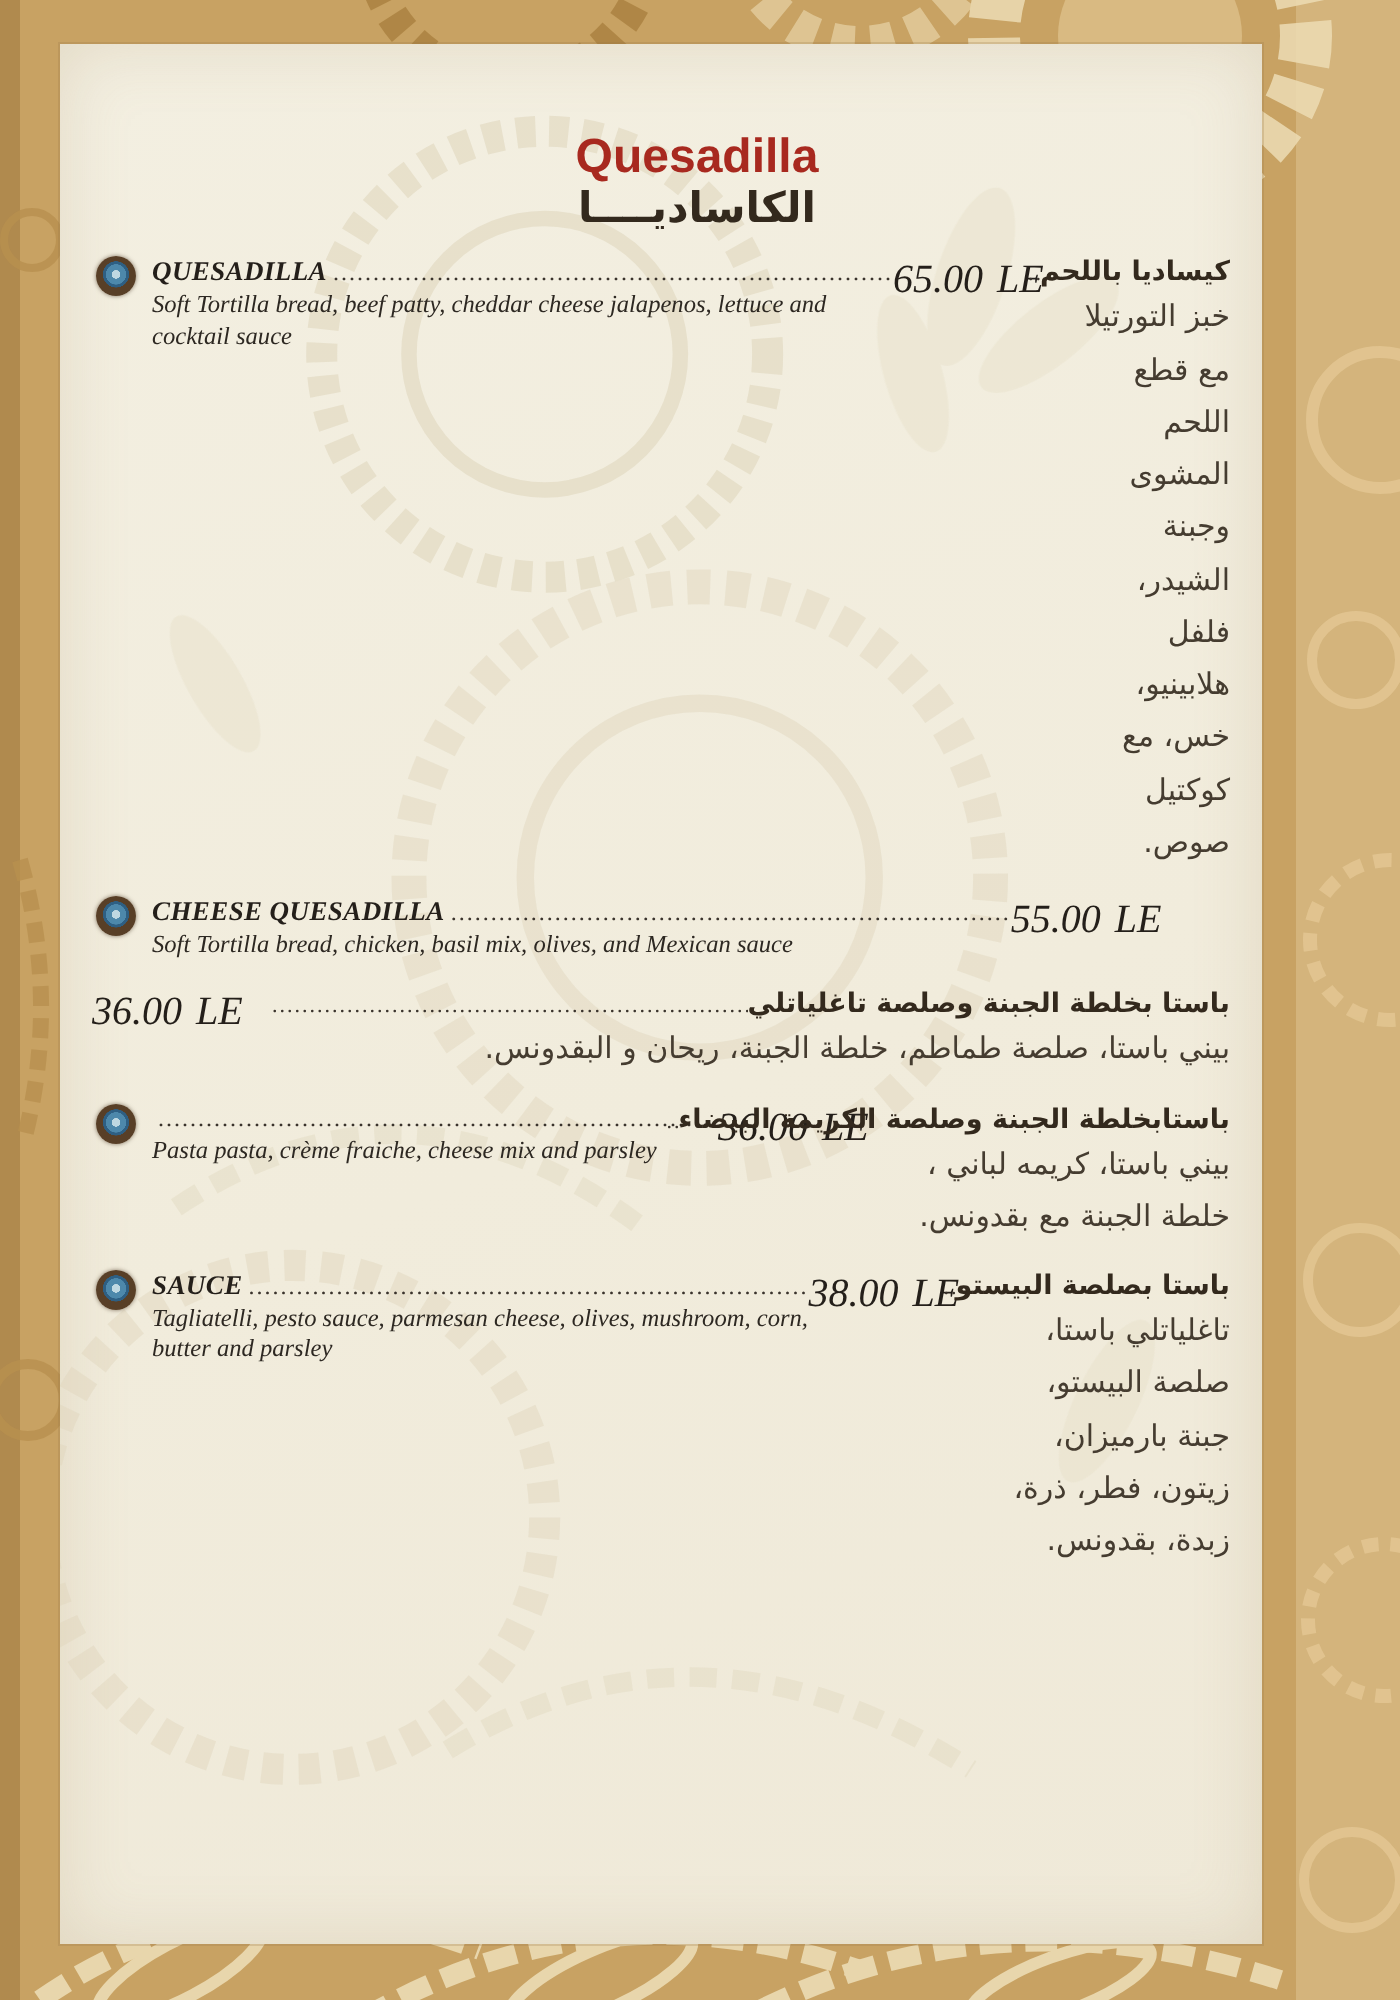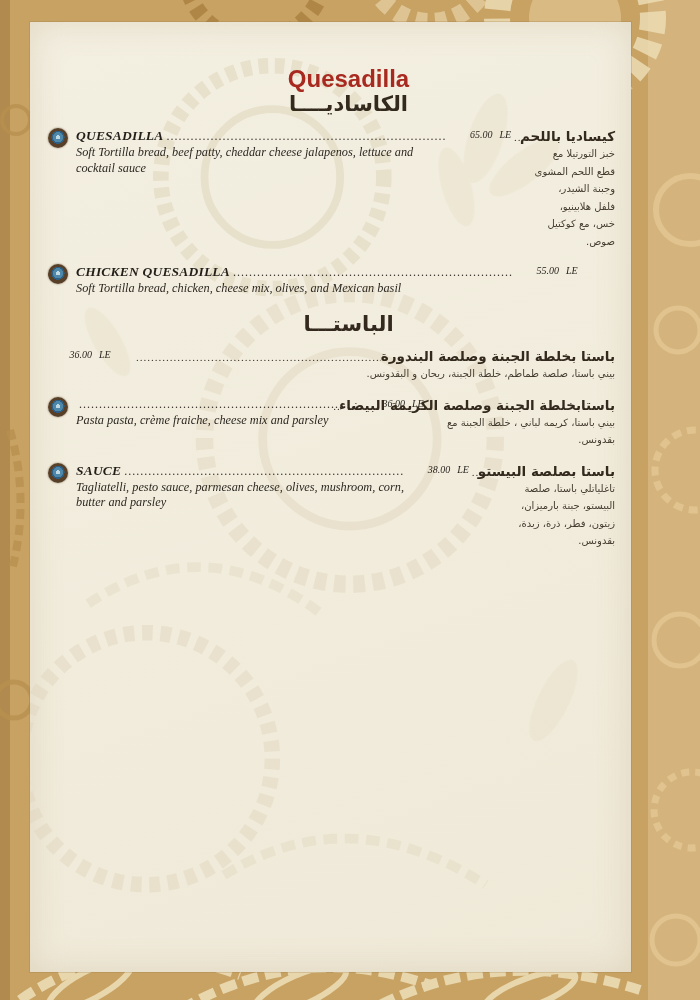--- a/index.html
+++ b/index.html
@@ -46,37 +46,37 @@
   }
   .leader{
     flex:1;min-width:6px;overflow:hidden;white-space:nowrap;
     color:#3a332c;font-size:12px;letter-spacing:1px;padding-left:3px;
   }
   .leader::after{content:"......................................................................";}
   .en-desc{
     font-style:italic;font-size:12.3px;line-height:1.24;color:#2d2822;margin-top:1px;
   }
   .col-price{
-    flex:0 0 88px;white-space:nowrap;font-style:italic;font-size:10px;
-    color:#241f1a;padding-top:1px;text-align:center;
+    flex:0 0 88px;white-space:nowrap;font-style:italic;font-size:20px;
+    color:#241f1a;padding-top:1px;
   }
   .col-price .cur{margin-left:7px;}
   .col-ar{flex:1;min-width:0;direction:rtl;}
   .ar-name-row{display:flex;align-items:baseline;}
   .ar-name{
     font-family:"DejaVu Sans", sans-serif;font-weight:700;font-size:13.5px;
     color:#33291d;white-space:nowrap;
   }
   .ar-leader{
     flex:1;min-width:6px;overflow:hidden;white-space:nowrap;direction:ltr;
     color:#3a332c;font-size:11px;letter-spacing:1px;padding-left:2px;text-align:left;
   }
   .ar-leader::after{content:"......................................................................";}
   .ar-desc{
-    font-family:"DejaVu Sans", sans-serif;font-size:10px;line-height:1.75;
+    font-family:"DejaVu Sans", sans-serif;font-size:15px;line-height:1.75;
     color:#453c30;margin-top:1px;
   }
   .section{margin-bottom:4px;}
 </style>
 </head>
 <body style="--red: #a8291f;">
 
 <svg class="bg-orn" viewBox="0 0 700 1000" xmlns="http://www.w3.org/2000/svg">
   <rect x="0" y="0" width="700" height="1000" fill="#c8a263"></rect>
   <rect x="0" y="0" width="10" height="1000" fill="#b08a4e"></rect>
@@ -162,45 +162,44 @@
       </div>
       <div class="ar-desc">خبز التورتيلا مع قطع اللحم المشوى وجبنة الشيدر، فلفل هلابينيو، خس، مع كوكتيل صوص.</div>
     </div>
   </div>
 
   <div class="item">
     <div class="col-en">
       <span class="bullet"></span>
       <div class="en-main">
         <div class="en-name-row">
-          <span class="en-name">CHICKEN QUESADILLA</span>
-          <span class="leader"></span>
-        </div>
-        <div class="en-desc">Soft Tortilla bread, chicken, cheese mix, olives, and Mexican basil</div>
+          <span class="en-name">CHEESE QUESADILLA</span>
+          <span class="leader"></span>
+        </div>
+        <div class="en-desc">Soft Tortilla bread, chicken, basil mix, olives, and Mexican sauce</div>
       </div>
     </div>
     <div class="col-price">
       <span class="num">55.00</span><span class="cur">LE</span>
     </div>
   </div>
 </div>
   </div>
 
   <div class="section">
     <div class="sec-head">
-      <div class="sec-title-ar">الباستـــا</div>
     </div>
     <div class="sec-items">
   <div class="item">
     <div class="col-price">
       <span class="num">36.00</span><span class="cur">LE</span>
     </div>
     <div class="col-ar">
       <div class="ar-name-row">
-        <span class="ar-name">باستا بخلطة الجبنة وصلصة البندورة</span>
+        <span class="ar-name">باستا بخلطة الجبنة وصلصة تاغلياتلي</span>
         <span class="ar-leader"></span>
       </div>
       <div class="ar-desc">بيني باستا، صلصة طماطم، خلطة الجبنة، ريحان و البقدونس.</div>
     </div>
   </div>
 
   <div class="item">
     <div class="col-en">
       <span class="bullet"></span>
       <div class="en-main">

